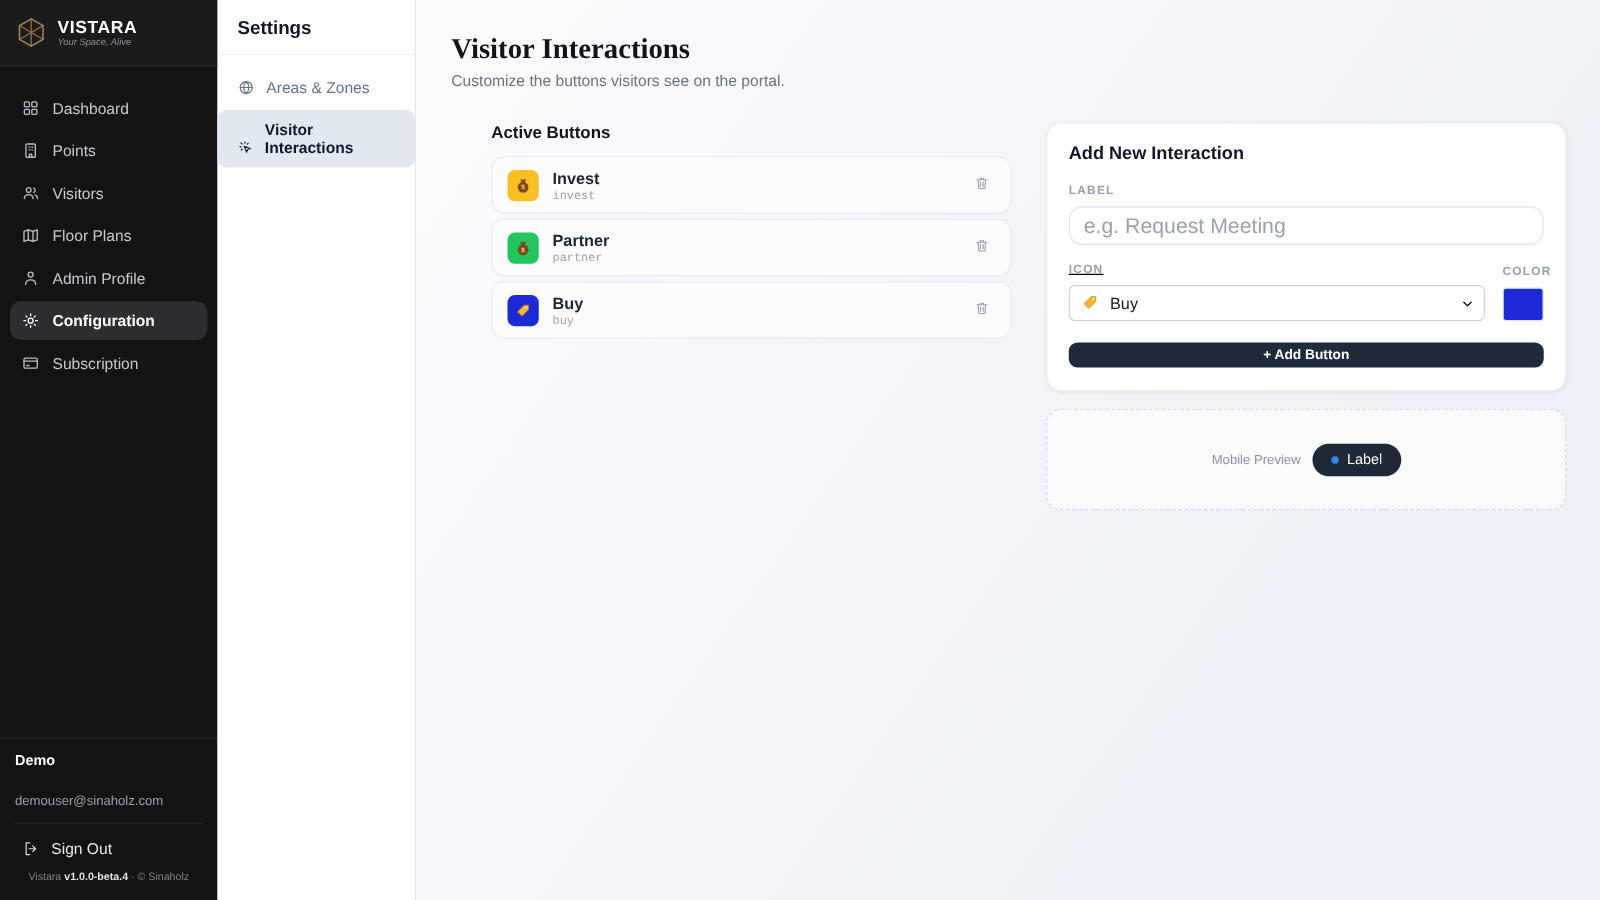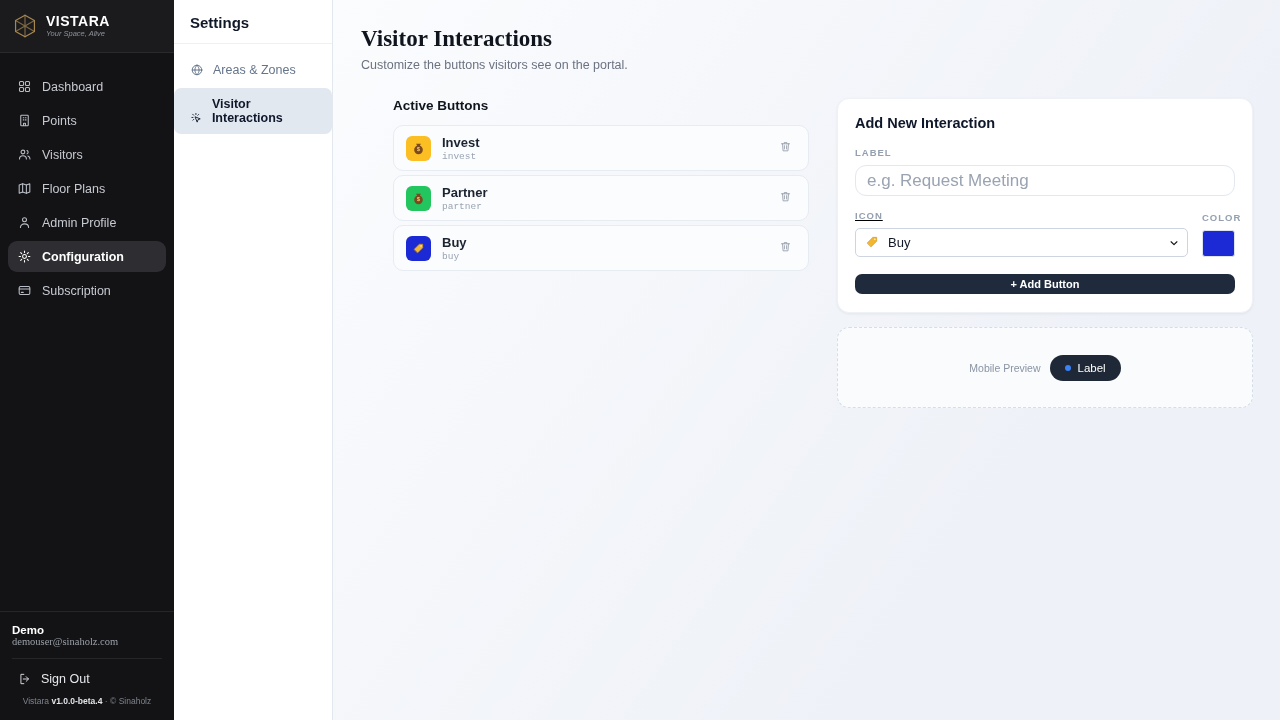--- a/index.html
+++ b/index.html
@@ -11,22 +11,22 @@
   .brand { height:53px; display:flex; align-items:center; gap:8px; padding:0 12px; background:#1b1b1e; border-bottom:1px solid #2a2a2e; }
   .brand-logo { width:26px; height:26px; flex:0 0 auto; }
   .brand-name { font-size:14px; font-weight:bold; color:#fff; letter-spacing:.5px; line-height:1.1; }
   .brand-tag { font-size:7.5px; font-style:italic; color:#8e9299; }
   .nav { padding:18px 8px 0 8px; }
   .nav-item { display:flex; align-items:center; gap:10px; padding:8px 9px; margin-bottom:3px; border-radius:9px; font-size:12.5px; color:#c6cad1; cursor:pointer; }
   .nav-item svg { width:15px; height:15px; stroke:#b9bec6; }
   .nav-item.active { background:#2d2d32; color:#fff; font-weight:bold; }
   .nav-item.active svg { stroke:#fff; }
   .side-bottom { margin-top:auto; border-top:1px solid #26262a; padding:12px 12px 10px 12px; }
-  .user-name { font-size:11.5px; font-weight:bold; color:#fff; margin-bottom:0; }
-  .user-email { font-size:10.5px; color:#9aa0a8; padding-bottom:11px; border-bottom:1px solid #26262a;font-family:Liberation Serif, serif; }
+  .user-name { font-size:11.5px; font-weight:bold; color:#fff; margin-bottom:20px; }
+  .user-email { font-size:10.5px; color:#9aa0a8; padding-bottom:11px; border-bottom:1px solid #26262a; }
   .signout { display:flex; align-items:center; gap:9px; font-size:12.5px; color:#e6e8ec; padding:13px 6px 10px 6px; cursor:pointer; }
   .signout svg { width:14px; height:14px; stroke:#d4d7dc; }
   .version { text-align:center; font-size:8.5px; color:#7e838c; padding-bottom:4px; }
   .version b { color:#e3e5e9; }
 
   
   .subbar { width:159px; min-width:159px; background:#fff; border-right:1px solid #e3e8ef; }
   .subbar-title { font-size:15px; font-weight:bold; color:#101828; padding:14px 16px 12px 16px; border-bottom:1px solid #edf0f4; }
   .sub-items { padding:10px 0 0 0; }
   .sub-item { display:flex; align-items:flex-end; gap:9px; padding:9px 16px; font-size:12.5px; color:#64748b; cursor:pointer; border-radius:7px; margin:0 0 2px 0; }

